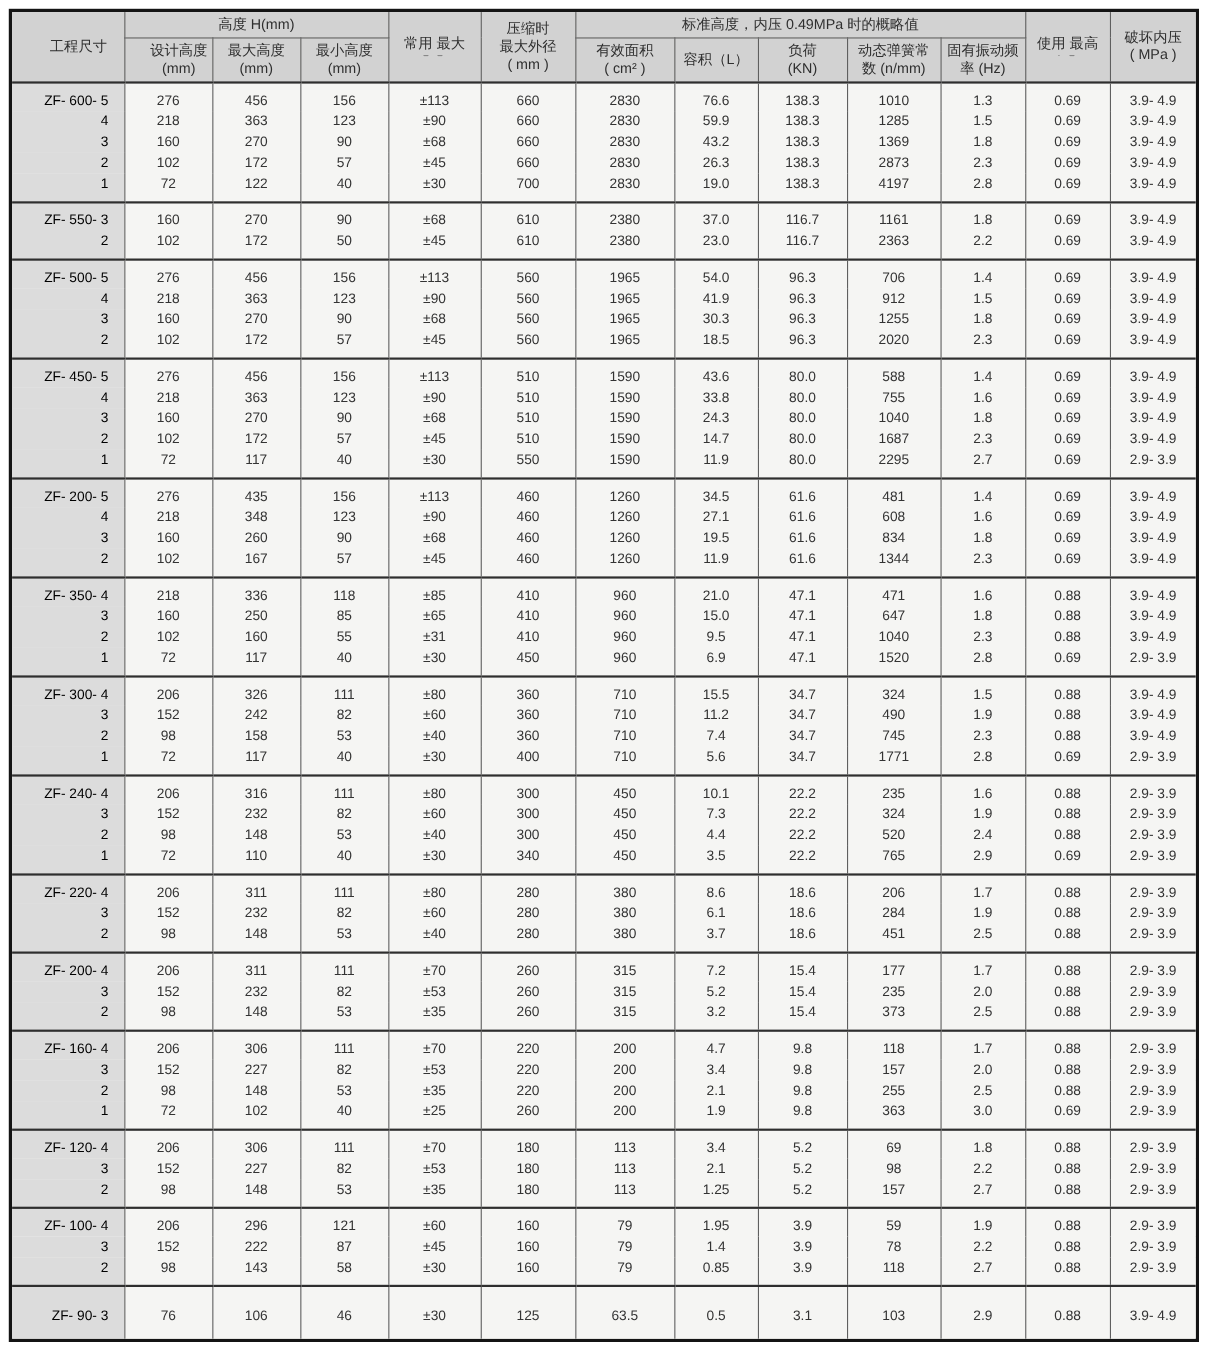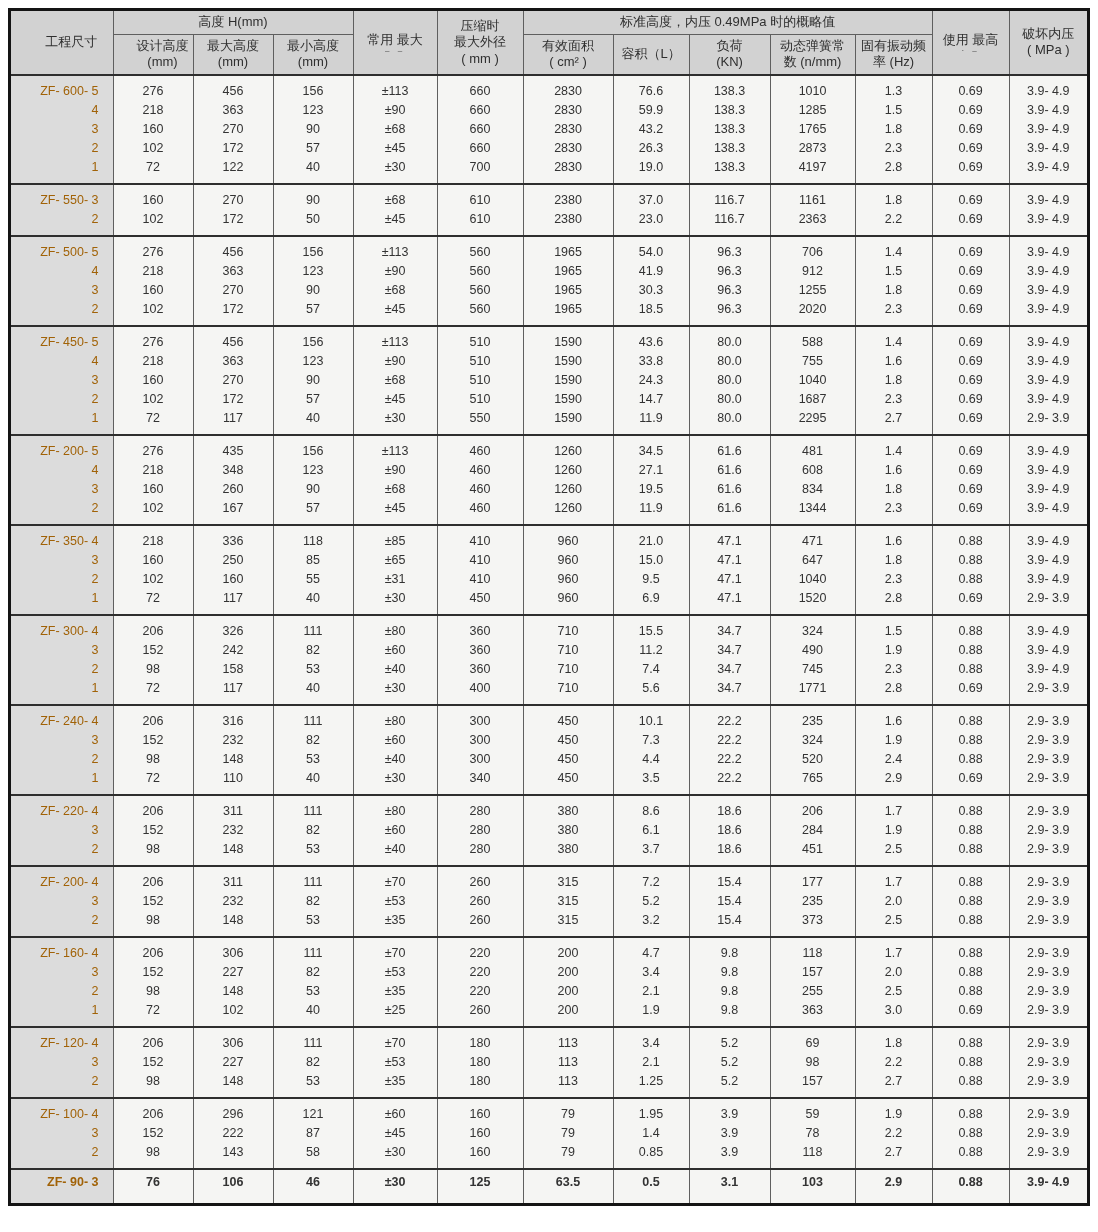--- a/index.html
+++ b/index.html
@@ -20,24 +20,24 @@
   th{background:#d2d2d2;font-weight:normal;font-size:13px;line-height:1.28;color:#2f2f2f;
      border:1px solid #5f5f5f;border-top:none;padding:3px 2px;vertical-align:middle;text-align:center;}
   thead tr:first-child th{border-top:none;}
   th:first-child{border-left:none;padding-left:21px;}
   th:last-child{border-right:none;}
   td{font-size:12.5px;line-height:19px;text-align:center;vertical-align:middle;
      border-left:1px solid #5f5f5f;border-right:1px solid #5f5f5f;border-top:none;border-bottom:none;
      padding:0;background:#f5f5f3;color:#333;}
   td:first-child{border-left:none;}
   td:last-child{border-right:none;}
-  td.label-cell{background:#dcdcdc;text-align:right;padding-right:14px;color:#a16207;}
+  td.label-cell{background:#dcdcdc;text-align:right;padding-right:14px;color:#000000;}
   tr.group-start td{border-top:2px solid #2e2e2e;padding-top:6px;}
   tr.group-end td{padding-bottom:6px;}
-  tr.group-single td{padding-top:3px;padding-bottom:11px;font-weight:bold;}
+  tr.group-single td{padding-top:17px;padding-bottom:11px;}
   .hdr-2line{display:block;}
   .clip-marks{height:5px;overflow:hidden;font-size:8px;line-height:6px;letter-spacing:3px;color:#4a4a4a;}
 </style>
 </head>
 <body>
 
 <div class="frame">
   <table>
     <colgroup>
       <col class="c-size">
@@ -151,21 +151,21 @@
         <tr class="">
           <td class="label-cell">3</td>
           <td class="data-cell">160</td>
           <td class="data-cell">270</td>
           <td class="data-cell">90</td>
           <td class="data-cell">±68</td>
           <td class="data-cell">660</td>
           <td class="data-cell">2830</td>
           <td class="data-cell">43.2</td>
           <td class="data-cell">138.3</td>
-          <td class="data-cell">1765</td>
+          <td class="data-cell">1369</td>
           <td class="data-cell">1.8</td>
           <td class="data-cell">0.69</td>
           <td class="data-cell">3.9- 4.9</td>
         </tr>
         <tr class="">
           <td class="label-cell">2</td>
           <td class="data-cell">102</td>
           <td class="data-cell">172</td>
           <td class="data-cell">57</td>
           <td class="data-cell">±45</td>

